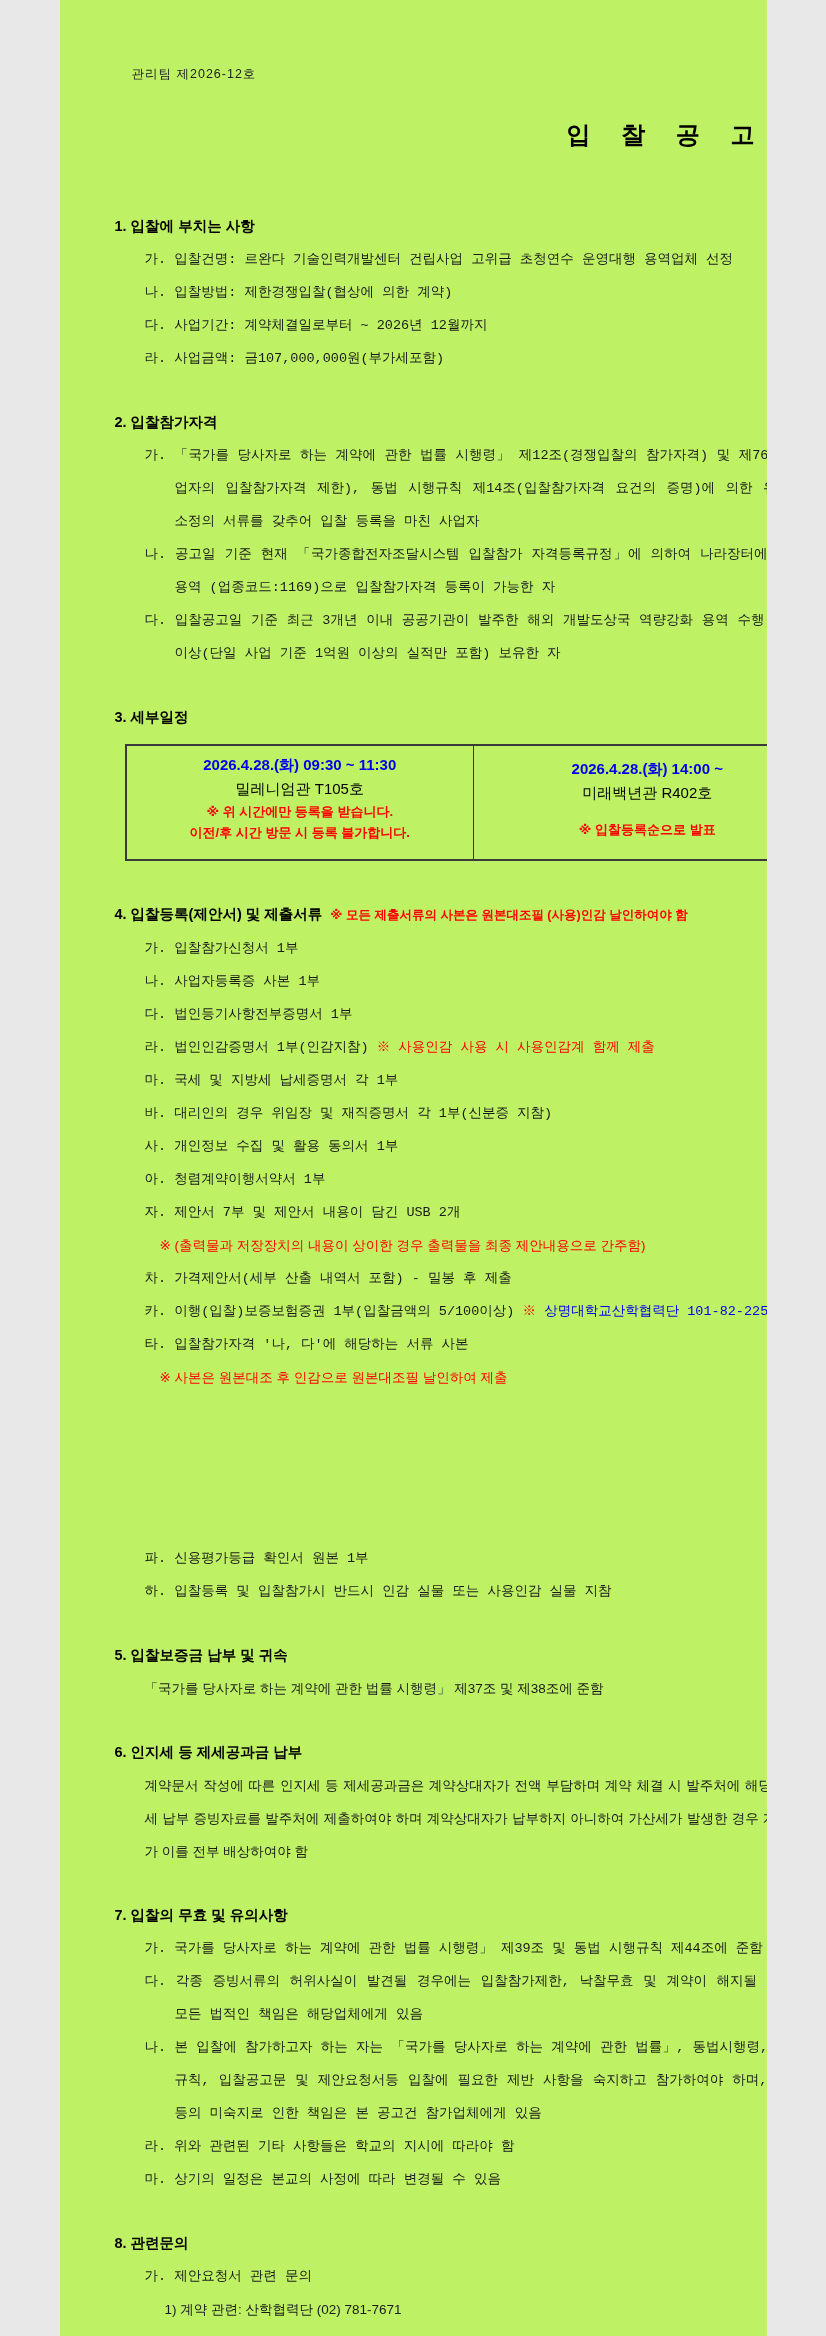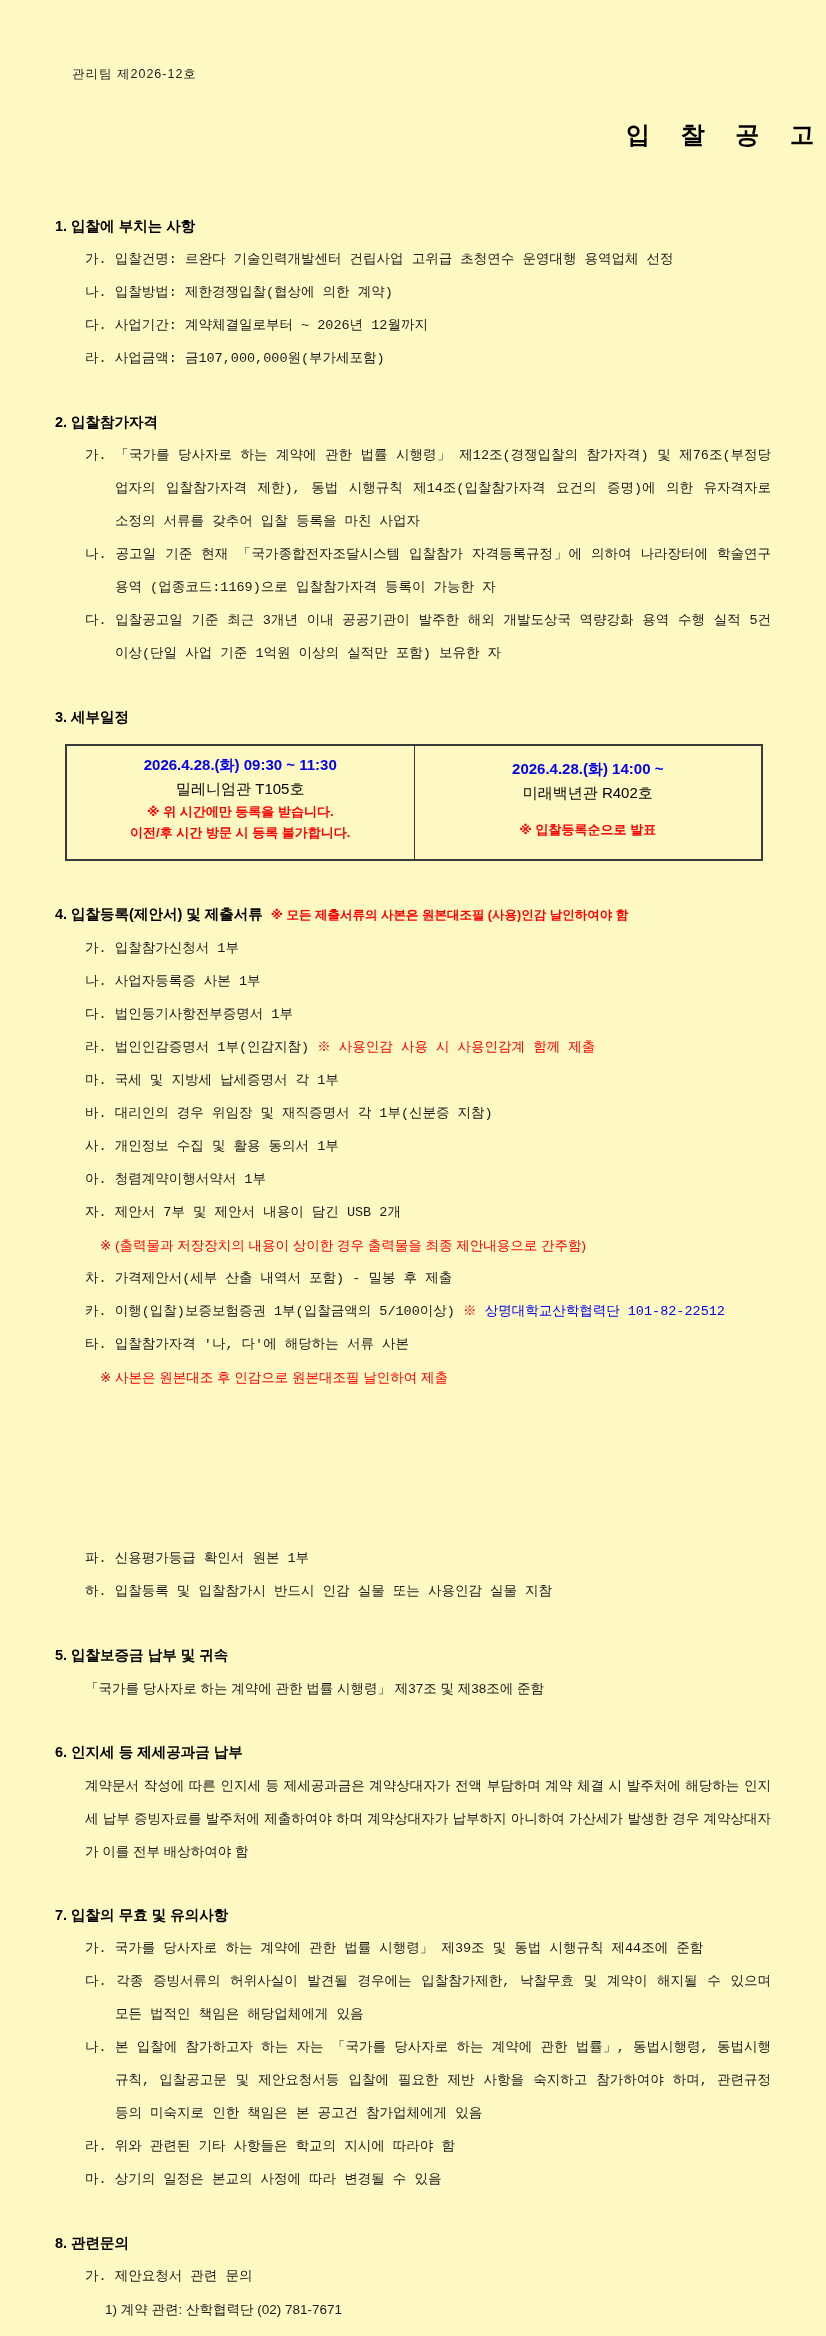--- a/index.html
+++ b/index.html
@@ -1,17 +1,17 @@
 <!DOCTYPE html>
 <html lang="ko"><head>
 <meta charset="utf-8">
 <style>
   html,body{margin:0;padding:0;background:#e8e8e8;}
   .page{
-    width:826px;height:2336px;background:#fef9c3;margin:0 auto;
+    width:707px;height:2336px;background:#bef264;margin:0 auto;
     font-family:"Liberation Sans","DejaVu Sans",sans-serif;
     color:#1a1a1a;overflow:hidden;position:relative;box-sizing:border-box;
   }
   .ref{padding-top:66px;margin-left:72px;font-size:12.5px;letter-spacing:1px;color:#222;}
   .title{margin-top:36px;text-align:right;font-size:24px;font-weight:bold;letter-spacing:12px;color:#000;}
   .content{margin:0 55px 0 55px;width:716px;font-size:13.5px;line-height:33px;}
   .sec{margin-top:30px;}
   .sec-heading{font-size:14.5px;font-weight:bold;color:#000;line-height:34px;}
   .sec-heading .note-red{font-size:12.5px;font-weight:bold;margin-left:8px;}
   .item{padding-left:60px;text-indent:-30px;text-align:justify;font-family:Liberation Mono, monospace;}

